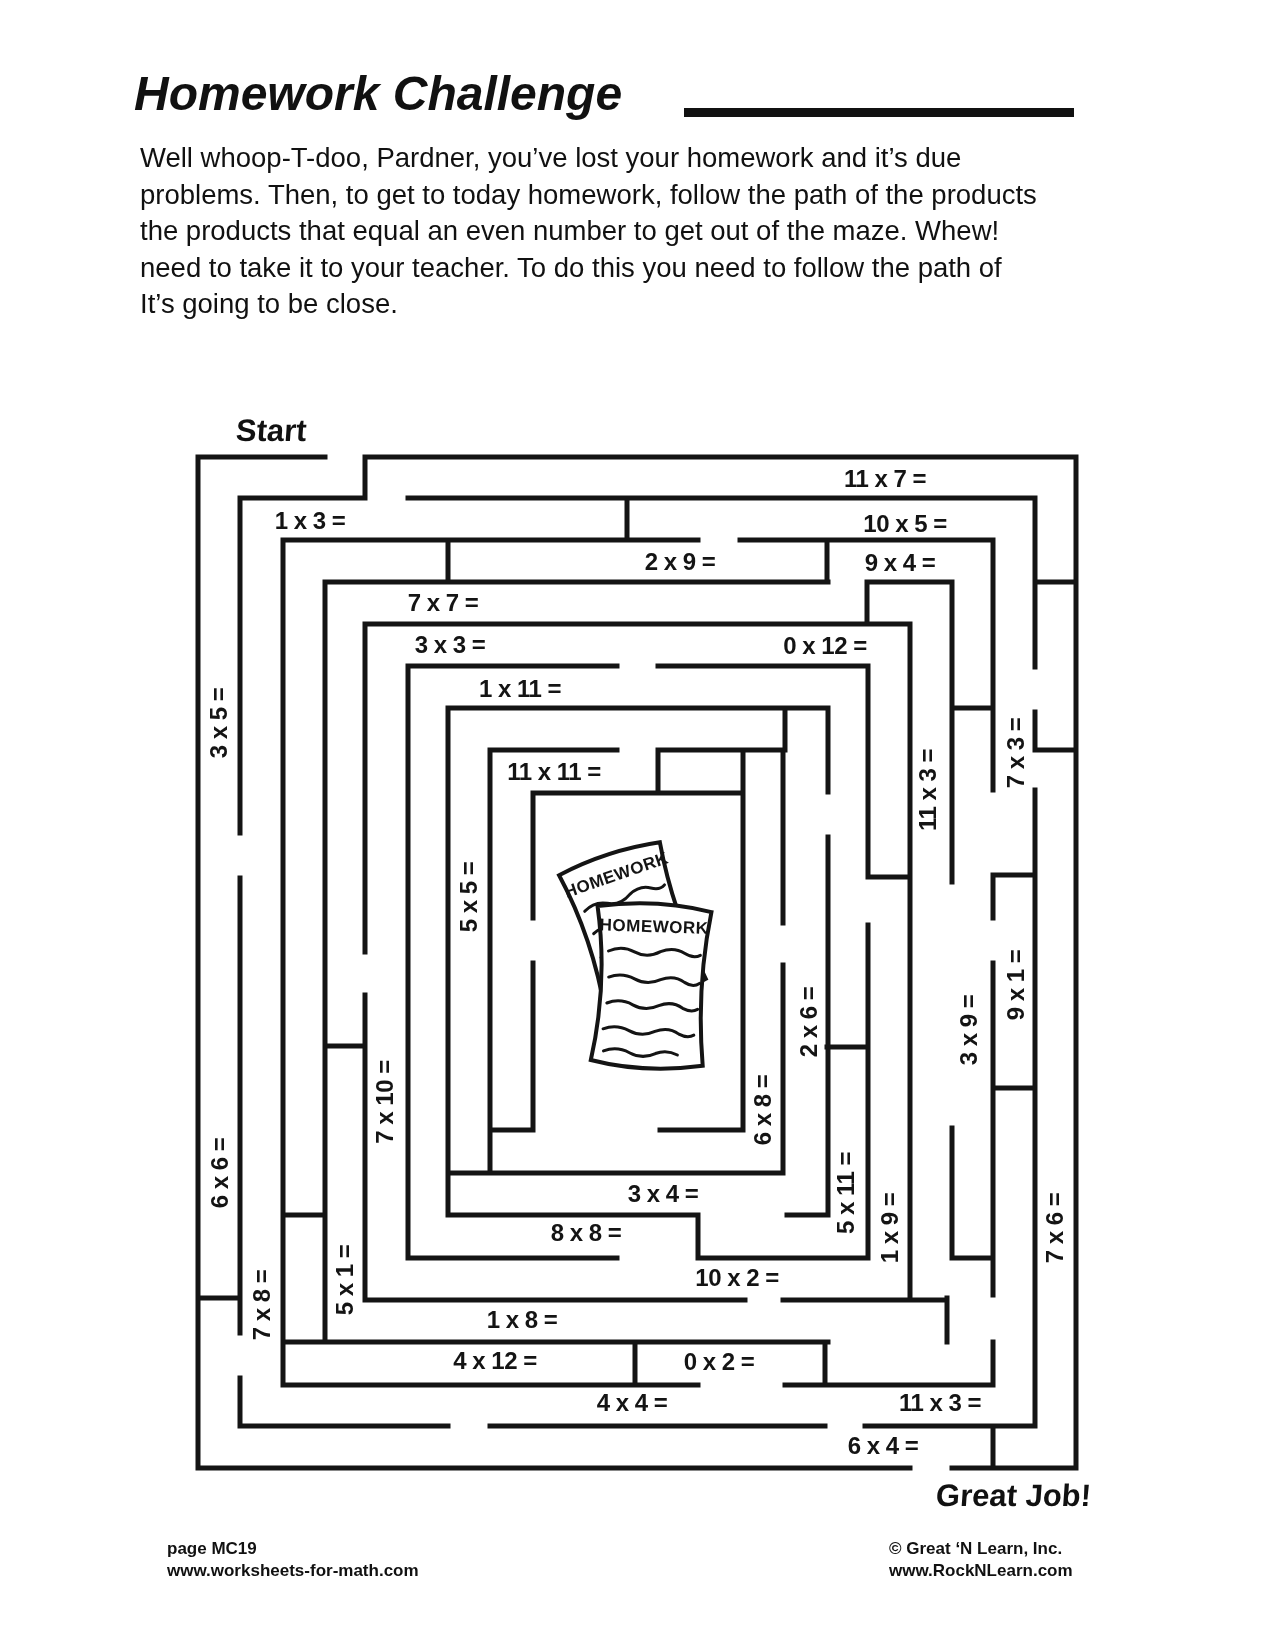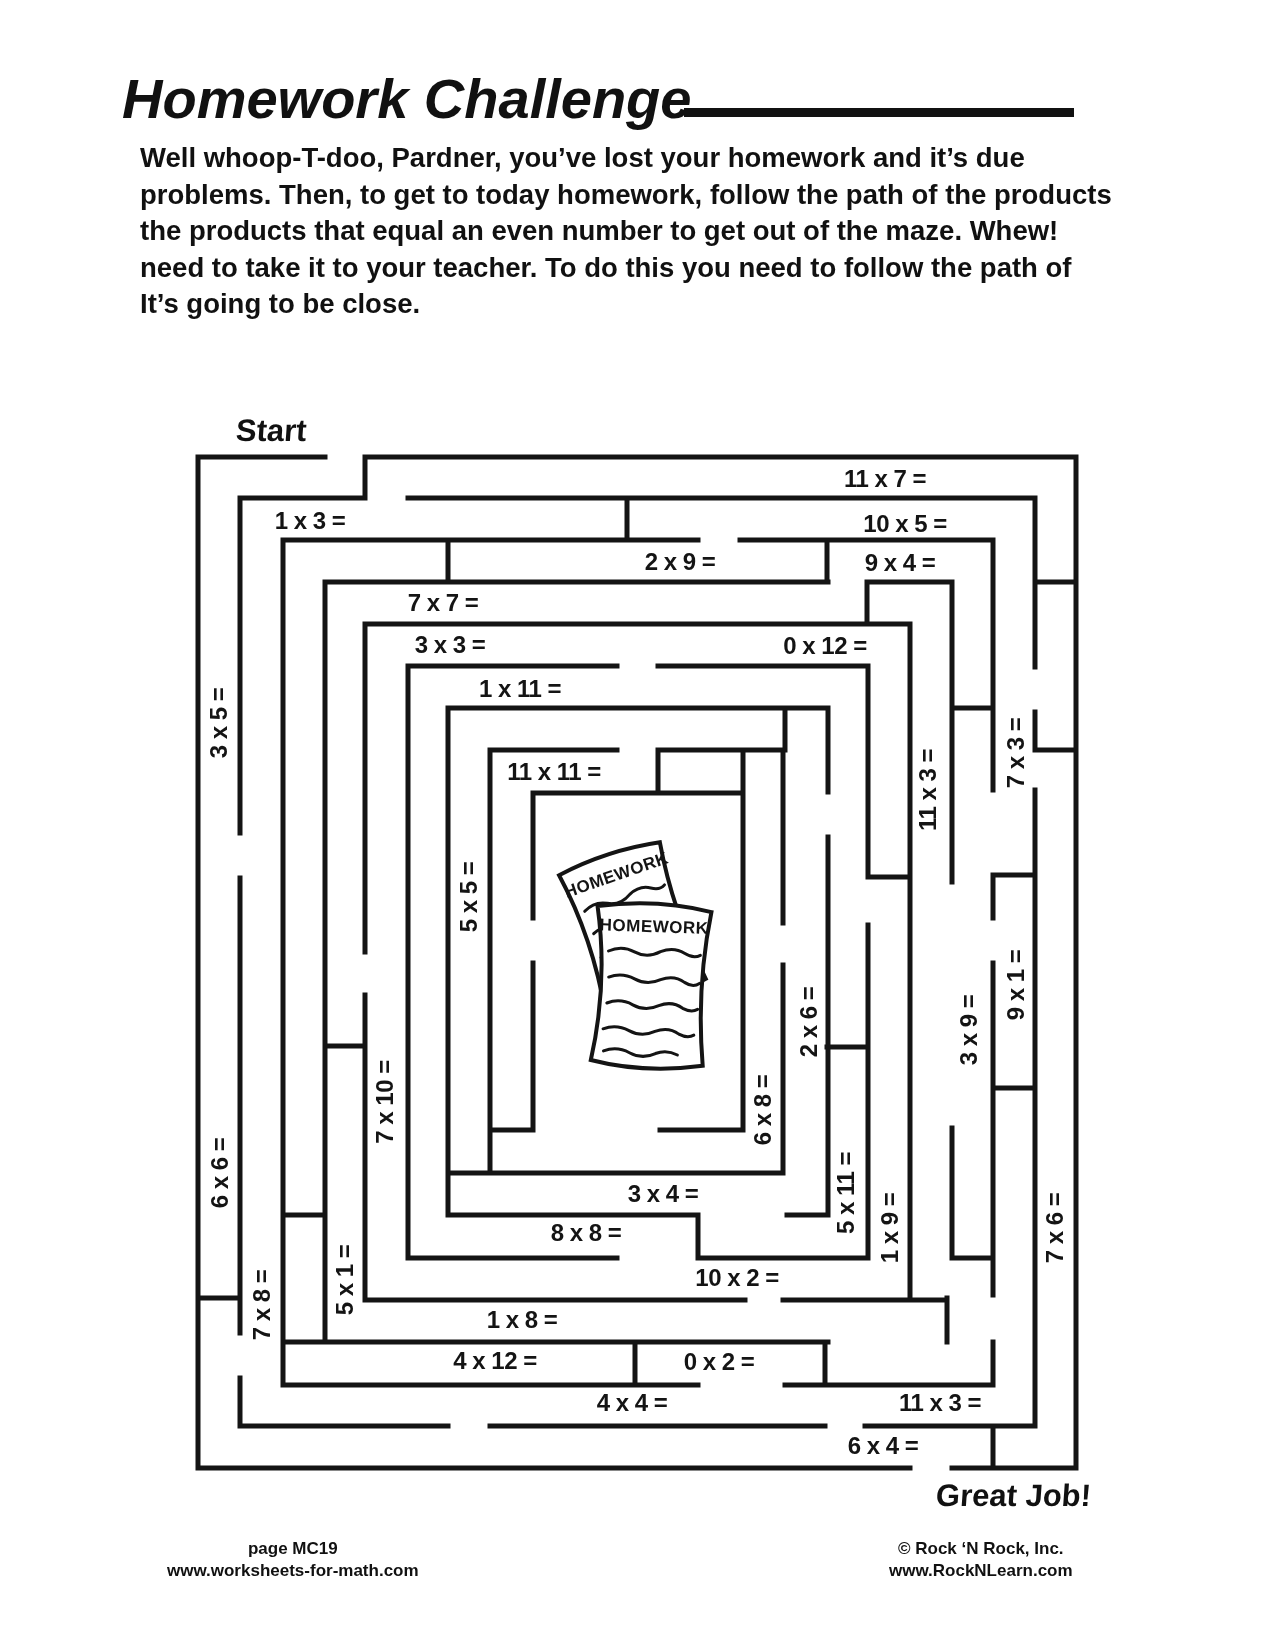--- a/index.html
+++ b/index.html
@@ -1,36 +1,36 @@
 <!DOCTYPE html>
 <html><head>
 <meta charset="utf-8">
 <style>
   html,body{margin:0;padding:0;background:#e8e8e8;}
   .page{
     position:relative;width:1275px;height:1650px;margin:0 auto;background:#ffffff;
     font-family:"Liberation Sans",sans-serif;color:#111;overflow:hidden;
   }
   .title{
-    position:absolute;left:122px;top:66px;
-    font-size:56px;font-weight:bold;font-style:italic;letter-spacing:0px;
+    position:absolute;left:134px;top:66px;
+    font-size:48px;font-weight:bold;font-style:italic;letter-spacing:0px;
     white-space:nowrap;
   }
   .title-rule{position:absolute;left:684px;top:108px;width:390px;height:9px;background:#111;}
   .instructions{
     position:absolute;left:140px;top:140px;width:980px;
-    font-size:27.5px;line-height:36.5px;font-weight:bold;
+    font-size:27.5px;line-height:36.5px;font-weight:normal;
   }
   .hand{
     font-weight:bold;transform:skewX(-4deg);
     font-size:31px;white-space:nowrap;letter-spacing:0px;
   }
   .start{position:absolute;left:236px;top:413px;}
   .greatjob{position:absolute;left:936px;top:1478px;}
-  .footer{position:absolute;font-size:17px;font-weight:bold;line-height:22px;white-space:nowrap;text-align:center;}
+  .footer{position:absolute;font-size:17px;font-weight:bold;line-height:22px;white-space:nowrap;}
   .footer-left{left:167px;top:1538px;}
   .footer-right{left:889px;top:1538px;}
   svg.maze{position:absolute;left:0;top:0;}
   .walls{fill:none;stroke:#141414;stroke-width:5;stroke-linecap:square;}
   .prob{
     font-family:"Liberation Sans",sans-serif;font-weight:bold;font-size:24px;
     letter-spacing:-0.5px;text-anchor:middle;fill:#141414;
   }
   .sheet{fill:#ffffff;stroke:#141414;stroke-width:4;}
   .sheet-line{fill:none;stroke:#141414;stroke-width:3;stroke-linecap:round;}
@@ -148,17 +148,17 @@
         <text class="prob" x="940" y="1403" dy="0.35em">11 x 3 =</text>
         <text class="prob" x="883" y="1446" dy="0.35em">6 x 4 =</text>
       </g>
   </svg>
 
   <div class="footer footer-left">
     <div>page MC19</div>
     <div>www.worksheets-for-math.com</div>
   </div>
   <div class="footer footer-right">
-    <div>© Rock ‘N Rock, Inc.</div>
+    <div>© Great ‘N Learn, Inc.</div>
     <div>www.RockNLearn.com</div>
   </div>
 
 </div>
 
 </body></html>

